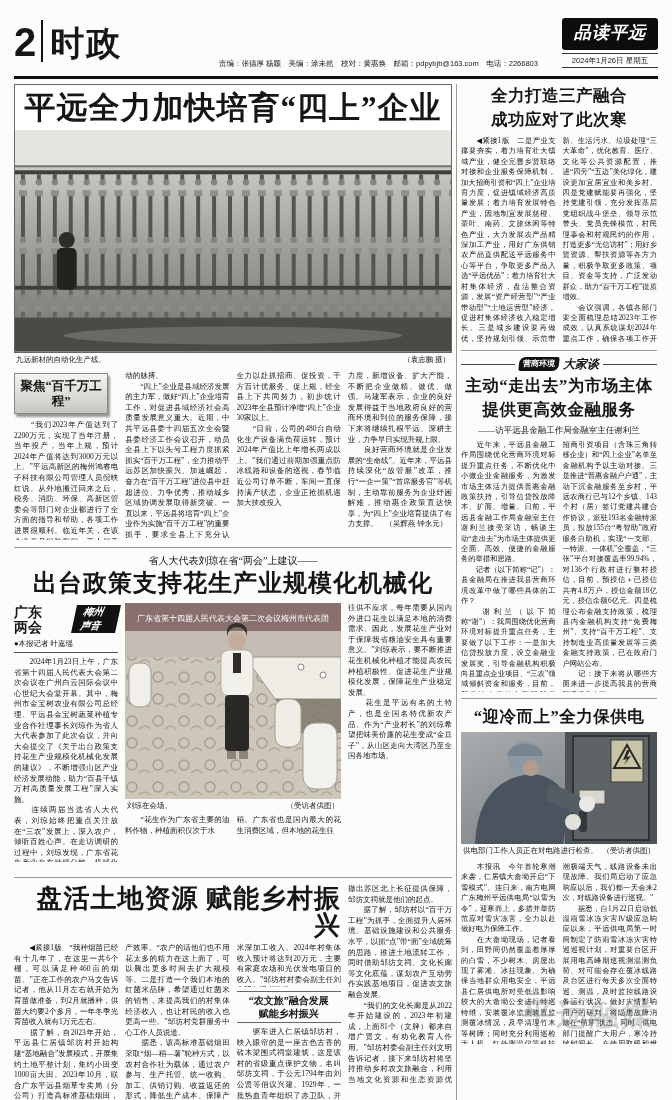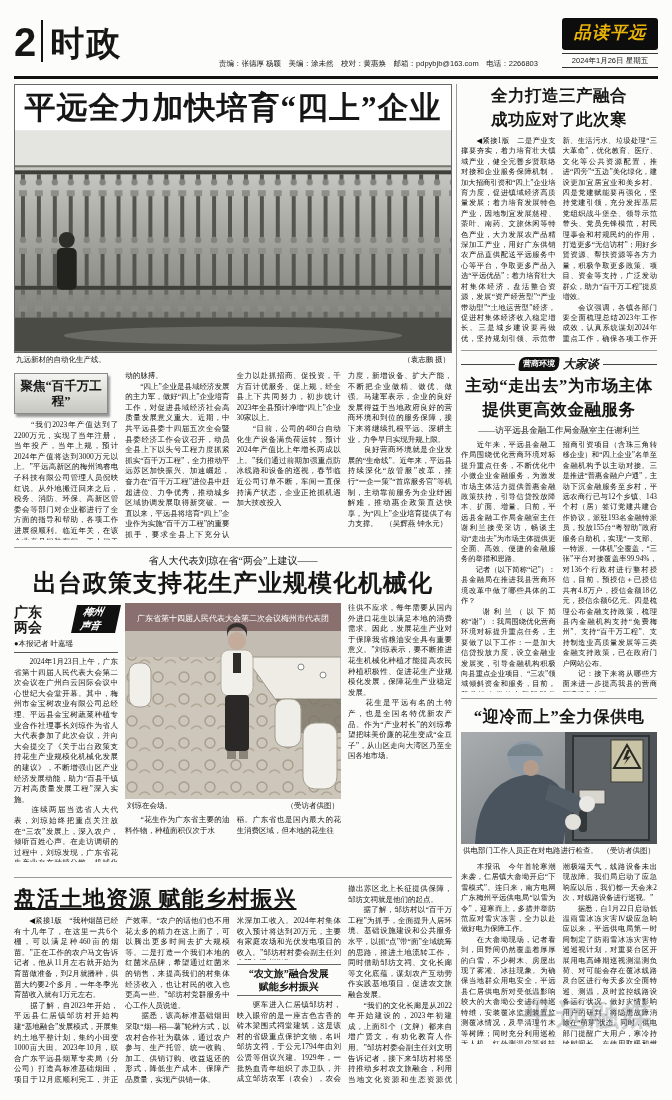--- a/index.html
+++ b/index.html
@@ -6,21 +6,21 @@
   .page{position:relative;width:672px;height:1100px;background:#fcfcfa;margin:0 auto;
         font-family:"Liberation Serif","DejaVu Serif",serif;color:#161616;overflow:hidden;}
   
   .hdr{position:absolute;left:14px;top:18px;width:644px;height:58px;border-bottom:3px solid #111;}
   .hdr-left{position:absolute;left:0;top:2px;display:flex;align-items:flex-end;}
   .pageno{font:700 40px/44px "Liberation Sans",sans-serif;letter-spacing:-2px;}
   .vbar{width:2px;height:42px;background:#111;margin:0 7px 2px 7px;}
   .secname{font:900 34px/40px "Liberation Serif",serif;letter-spacing:2px;}
   .staff{position:absolute;left:205px;bottom:8px;font:400 7.5px/9px "Liberation Sans",sans-serif;color:#222;white-space:nowrap;}
   .mast{position:absolute;right:0;top:0;width:96px;text-align:center;}
-  .mast-logo{background:#0d0d0d;color:#eab308;border-radius:3px;font:900 italic 17px/30px "Liberation Serif",serif;letter-spacing:1px;height:32px;}
+  .mast-logo{background:#0d0d0d;color:#ffffff;border-radius:3px;font:900 italic 17px/30px "Liberation Serif",serif;letter-spacing:1px;height:32px;}
   .mast-date{border-top:1px solid #333;border-bottom:1px solid #333;margin-top:3px;font:400 7.5px/13px "Liberation Sans",sans-serif;}
   
   .main{position:absolute;left:14px;top:84px;width:644px;display:flex;}
   .lcol{width:438px;}
   .vsep{width:1px;background:#9b9b96;margin:0 4px;}
   .rcol{width:196px;}
   
   .cols{display:flex;gap:7px;}
   .tcol{flex:1;font-size:7.5px;line-height:10.6px;text-align:justify;white-space:pre-wrap;
         overflow:hidden;color:#141414;}
@@ -44,21 +44,21 @@
   .gd-top{display:flex;align-items:flex-start;gap:21px;}
   .gd-name{font:900 14px/15px "Liberation Serif",serif;}
   .gd-ribbon{background:#111;color:#fff;transform:skewX(-12deg);font:700 italic 10px/14px "Liberation Serif",serif;padding:0 8px;}
   .gd-reporter{font-size:7.5px;line-height:11px;margin-top:3px;}
   .minis{height:48px;margin-top:2px;}
   .subhead{font-weight:700;font-size:10px;line-height:13px;text-align:center;
            border-top:1px solid #666;border-bottom:1px solid #666;margin:4px 0;padding:2px 0;white-space:pre-wrap;}
   
   .bott{display:flex;gap:7px;}
   .bott-left{width:327px;flex:none;}
-  .bott-h{font-weight:900;font-size:22px;line-height:27px;text-align:left;letter-spacing:1px;margin:1px 0 4px;text-decoration:underline;}
+  .bott-h{font-weight:900;font-size:26px;line-height:27px;text-align:right;letter-spacing:1px;margin:1px 0 4px;}
   .bott-cols{height:168px;}
   .bott-c4{width:104px;flex:none;height:200px;}
   
   .r-h{font-weight:900;font-size:16.5px;line-height:24px;text-align:center;letter-spacing:.5px;}
   .r-sub{text-align:center;font-size:8.5px;line-height:12px;margin:2px 0 4px;}
   .r-cols{margin-top:4px;}
   .r-cols .tcol{font-size:7.3px;line-height:10.4px;}
   .talk-badge{display:flex;align-items:center;gap:4px;justify-content:center;margin:2px 0 3px;}
   .talk-line{flex:1;height:1px;background:#444;}
   .talk-black{background:#111;color:#fff;border-radius:6px 2px 6px 2px;font:700 8px/12px "Liberation Serif",serif;padding:1px 4px;transform:skewX(-6deg);}

